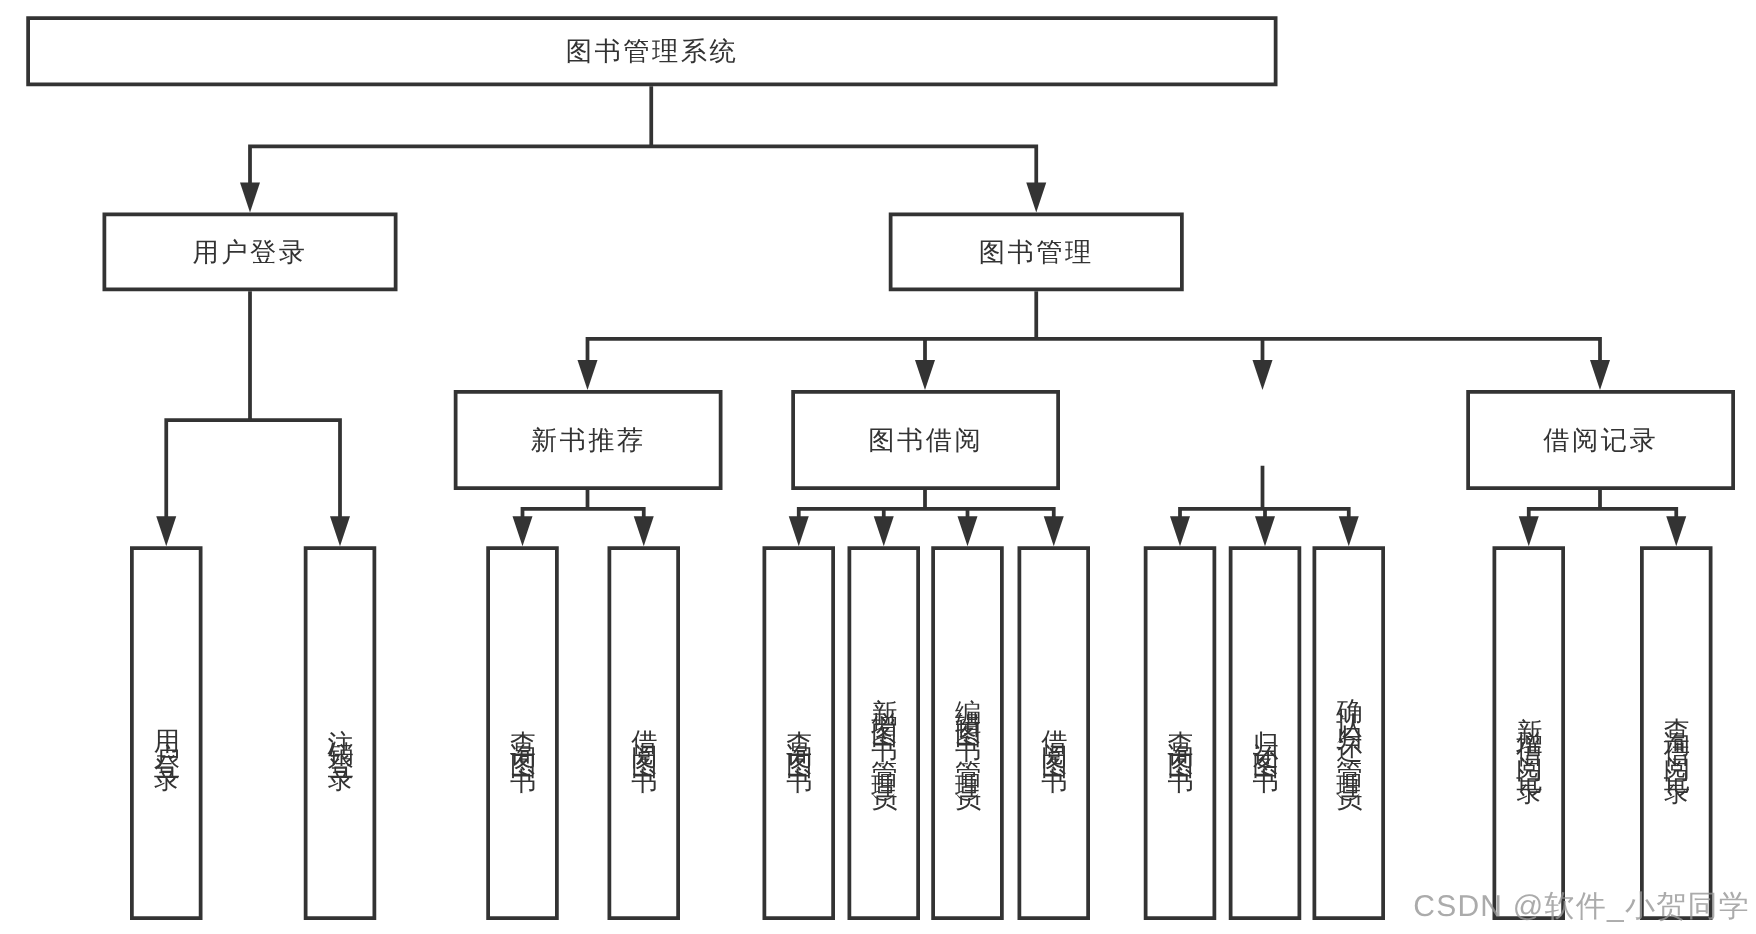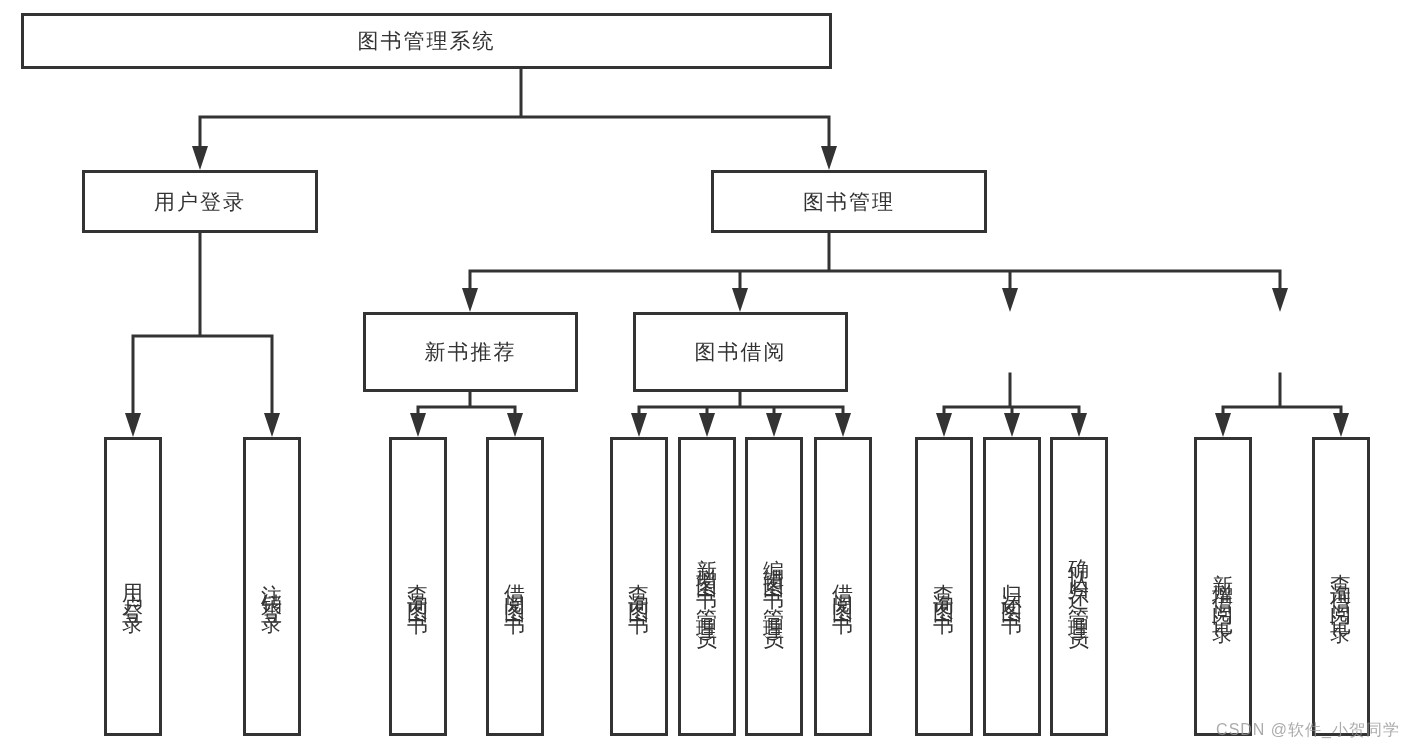--- a/index.html
+++ b/index.html
@@ -32,23 +32,23 @@
     align-items: center;
     justify-content: center;
     color: #333333;
   }
   .h-label {
     font-size: 21px;
     letter-spacing: 2px;
     white-space: nowrap;
     color: #333333;
   }
-  .root-box    { left: 21px;  top: 13px;  width: 811px; height: 56px; }
+  .root-box    { left: 21px;  top: 13px;  width: 1001px; height: 56px; }
   .lvl2-a      { left: 82px;  top: 170px; width: 236px;  height: 63px; }
-  .lvl2-b      { left: 711px; top: 170px; width: 276px;  height: 63px; }
+  .lvl2-b      { left: 711px; top: 170px; width: 236px;  height: 63px; }
   .lvl3        { top: 312px;  width: 215px; height: 80px; }
   .lvl3-1      { left: 363px; }
   .lvl3-2      { left: 633px; }
   .lvl3-3      { left: 903px; }
   .lvl3-4      { left: 1173px; }
   .leaf        { top: 437px; width: 58px; height: 299px; }
   .leaf .v-label {
     writing-mode: vertical-rl;
     text-orientation: mixed;
     font-size: 21px;
@@ -66,21 +66,21 @@
   .leaf-8  { left: 814px; }
   .leaf-9  { left: 915px; }
   .leaf-10 { left: 983px; }
   .leaf-11 { left: 1050px; }
   .leaf-12 { left: 1194px; }
   .leaf-13 { left: 1312px; }
   .watermark {
     position: absolute;
     right: 5px;
     bottom: 6px;
-    font-size: 16px;
+    font-size: 24px;
     color: rgba(150, 150, 150, 0.8);
     letter-spacing: 1px;
     white-space: nowrap;
     z-index: 10;
   }
 </style>
 </head>
 <body>
 
 <div class="canvas">
@@ -135,20 +135,23 @@
   <div class="node lvl2-b">
     <span class="h-label">图书管理</span>
   </div>
 
   <div class="node lvl3 lvl3-1">
     <span class="h-label">新书推荐</span>
   </div>
   <div class="node lvl3 lvl3-2">
     <span class="h-label">图书借阅</span>
   </div>
+  <div class="node lvl3 lvl3-4">
+    <span class="h-label">借阅记录</span>
+  </div>
 
   <div class="node leaf leaf-1">
     <span class="v-label">用户登录</span>
   </div>
   <div class="node leaf leaf-2">
     <span class="v-label">注销登录</span>
   </div>
   <div class="node leaf leaf-3">
     <span class="v-label">查询图书</span>
   </div>

